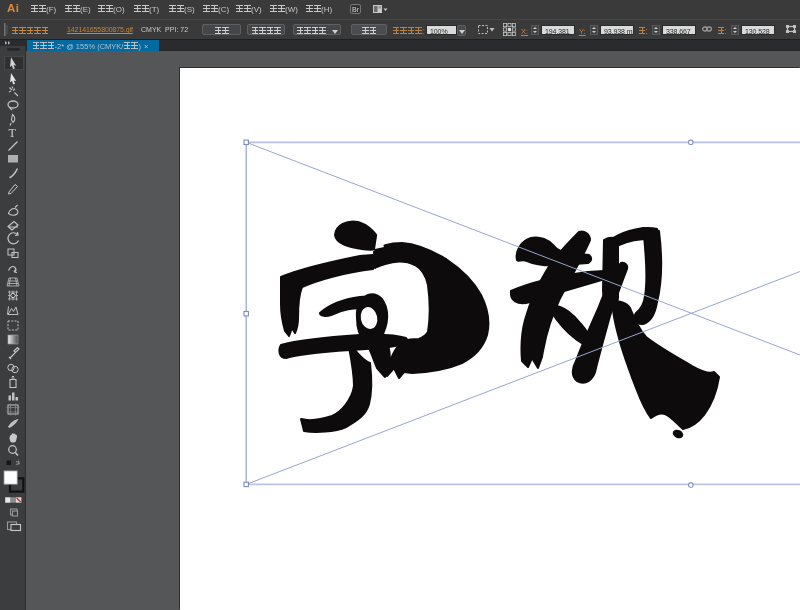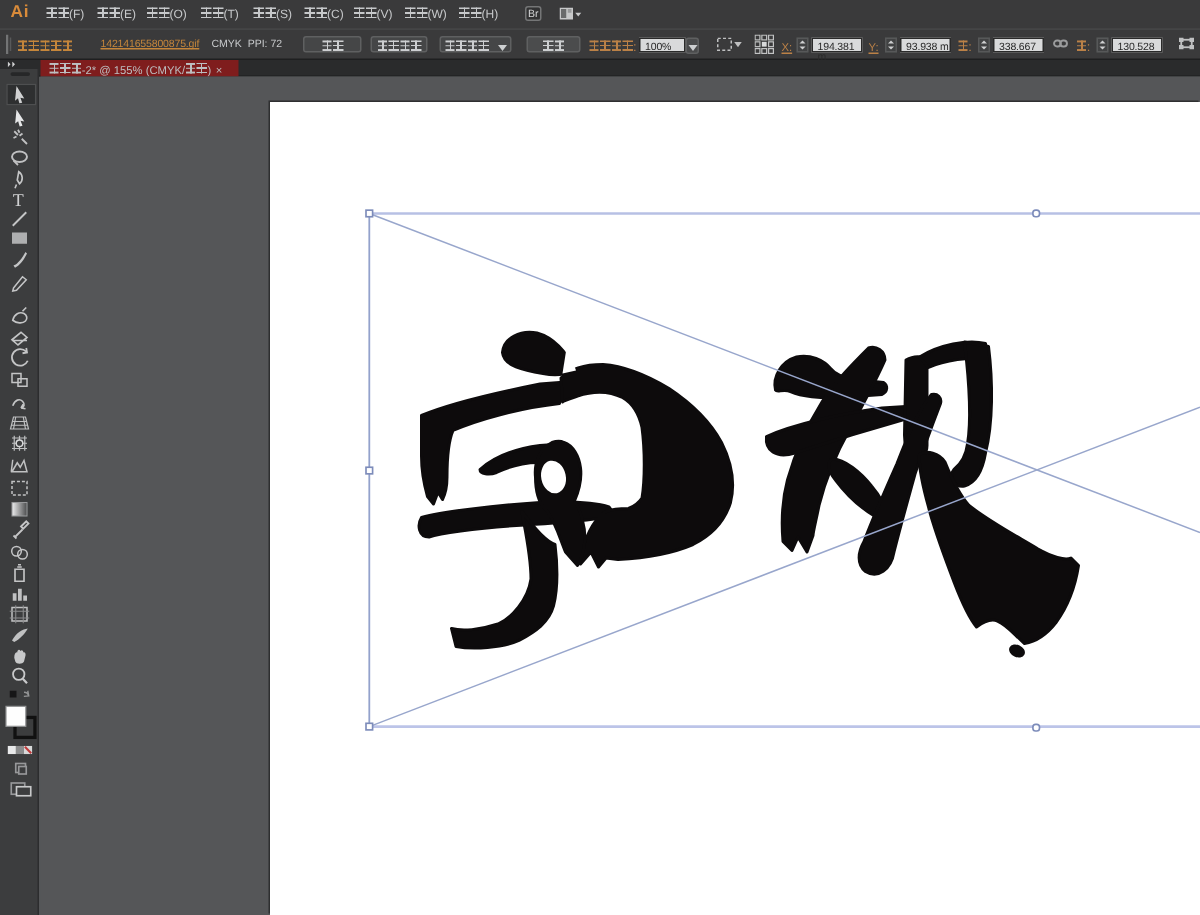--- a/index.html
+++ b/index.html
@@ -22,21 +22,21 @@
 .xy{font-size:7.5px;top:6.5px !important}
 .amber{color:#bb8147}
 .orange{color:#c5863b}
 .btn{position:absolute;top:4px;height:10.5px;background:#454647;border:1px solid #5f6061;border-radius:2px;color:#cdcfd1;text-align:center}
 .inp{position:absolute;top:4.5px;height:10.5px;background:#d9dadb;border:1px solid #2a2a2a;color:#2a2a2a;font-size:7px;padding:2px 0 0 3px;letter-spacing:-0.1px}
 .spin{position:absolute;top:4.5px;width:8px;height:10.5px;background:#414243;border:1px solid #575859}
 .spin:before{content:"";position:absolute;left:1.2px;top:1.2px;border-left:2.2px solid transparent;border-right:2.2px solid transparent;border-bottom:2.6px solid #cfd0d1}
 .spin:after{content:"";position:absolute;left:1.2px;bottom:1.2px;border-left:2.2px solid transparent;border-right:2.2px solid transparent;border-top:2.6px solid #cfd0d1}
 
 #tabbar{left:0;top:40px;width:800px;height:11px;background:#2a2b2c;border-bottom:1px solid #232425}
-#tab{position:absolute;left:27px;top:0;width:132px;height:11px;background:#7f1d1d;color:#bdbfc1;font-size:7.5px}
+#tab{position:absolute;left:27px;top:0;width:132px;height:11px;background:#0369a1;color:#bdbfc1;font-size:7.5px}
 
 #toolbar{left:0;top:45.5px;width:26px;height:564.5px;background:#3c3d3e;border-right:1px solid #2c2d2e}
 
 #pasteboard{left:27px;top:51px;width:773px;height:559px;background:#555658}
 #artboard{left:180px;top:68px;width:620px;height:542px;background:#fff;box-shadow:-1px -1px 0 #2e2f30}
 #artsvg{left:0;top:0;width:800px;height:610px;pointer-events:none}
 </style></head>
 <body>
 <div id="root">
 <div class="abs" id="menubar">

